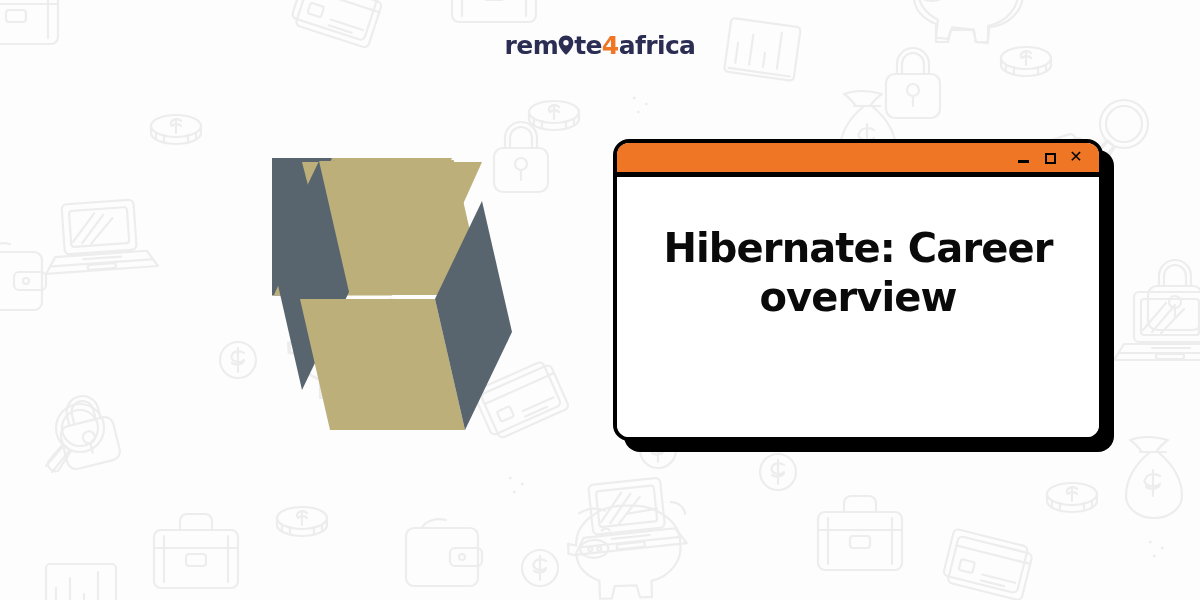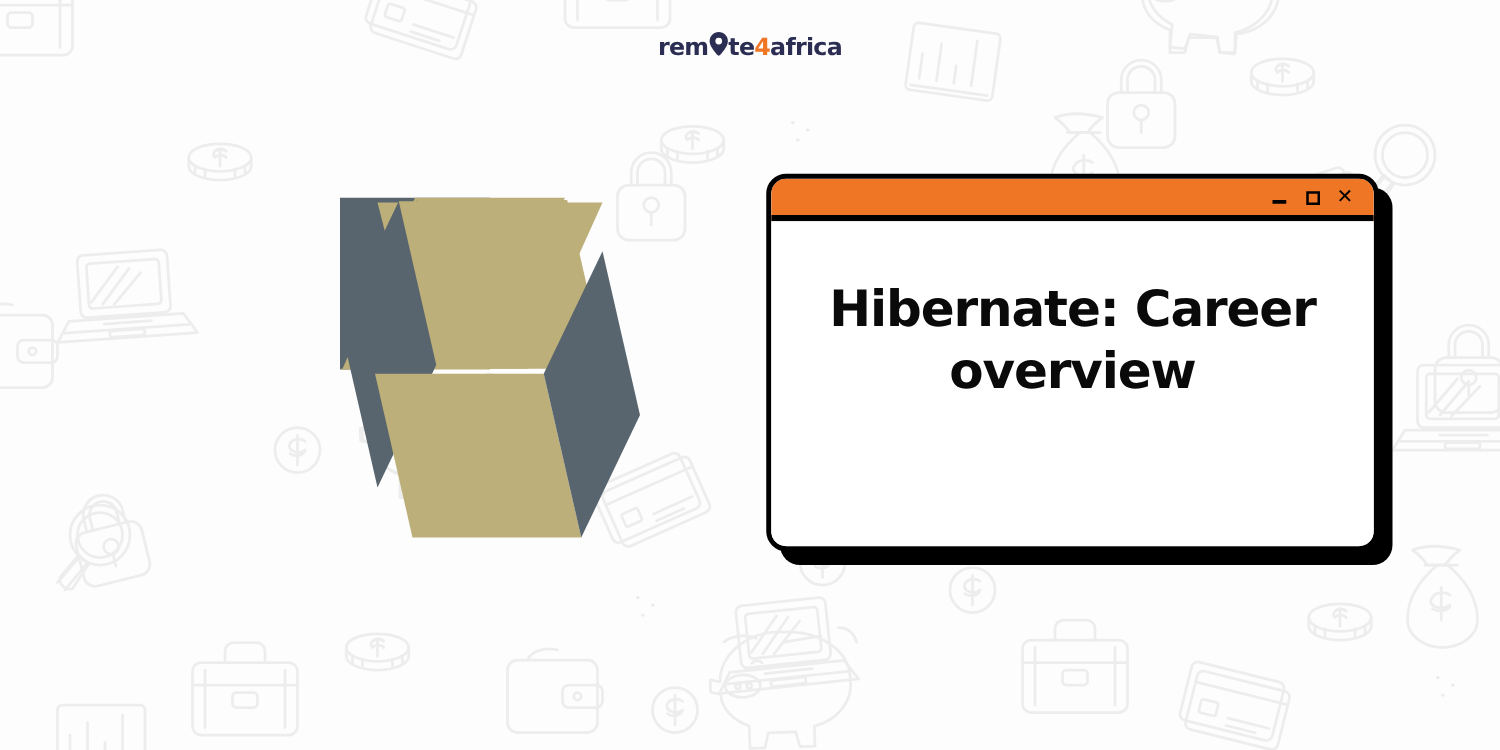--- a/index.html
+++ b/index.html
@@ -29,28 +29,28 @@
     inset: 0;
     width: 1200px;
     height: 600px;
     z-index: 0;
   }
   #doodle-bg svg { display: block; }
 
   
   #brand {
     position: absolute;
-    top: 22px;
+    top: 32px;
     left: 0;
     width: 1200px;
     text-align: center;
     z-index: 5;
     font-family: "DejaVu Sans", sans-serif;
     font-weight: bold;
-    font-size: 19px;
+    font-size: 25px;
     letter-spacing: -0.6px;
     color: #2b2d53;
     line-height: 1;
     white-space: nowrap;
   }
   #brand .wm-part { display: inline-block; vertical-align: baseline; }
   #brand .wm-four { color: #ee7624; }
   #brand .pin-wrap {
     display: inline-block;
     position: relative;

